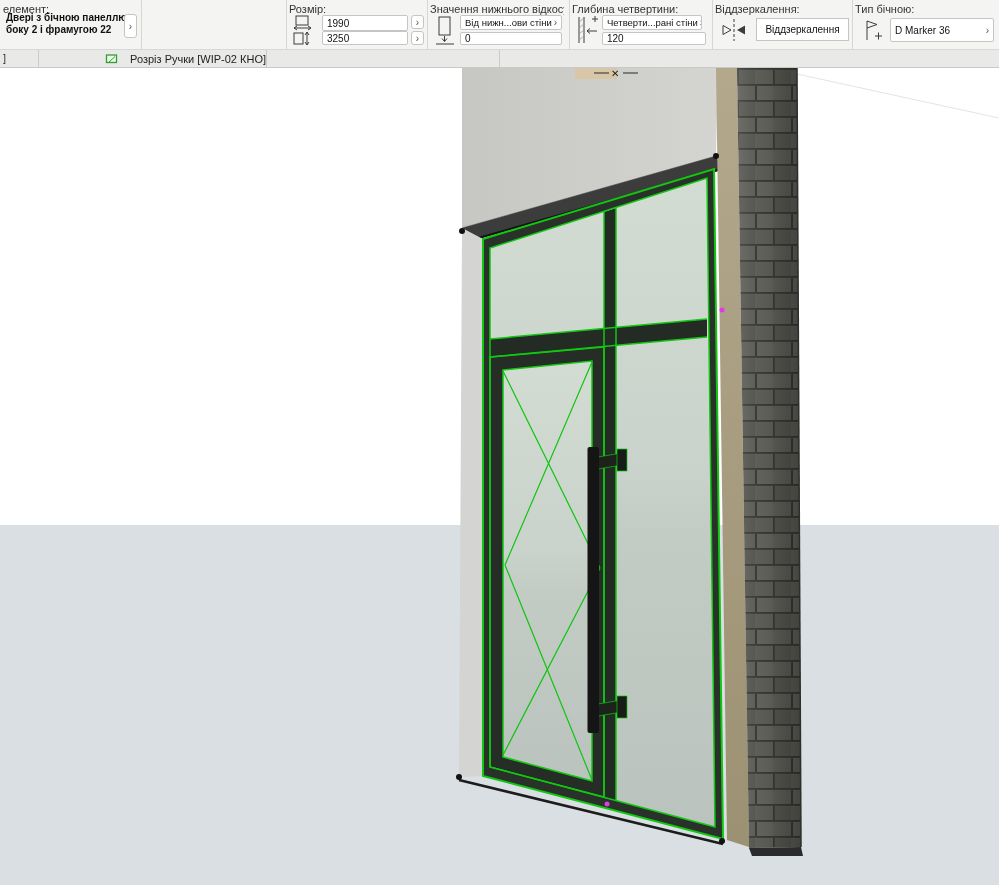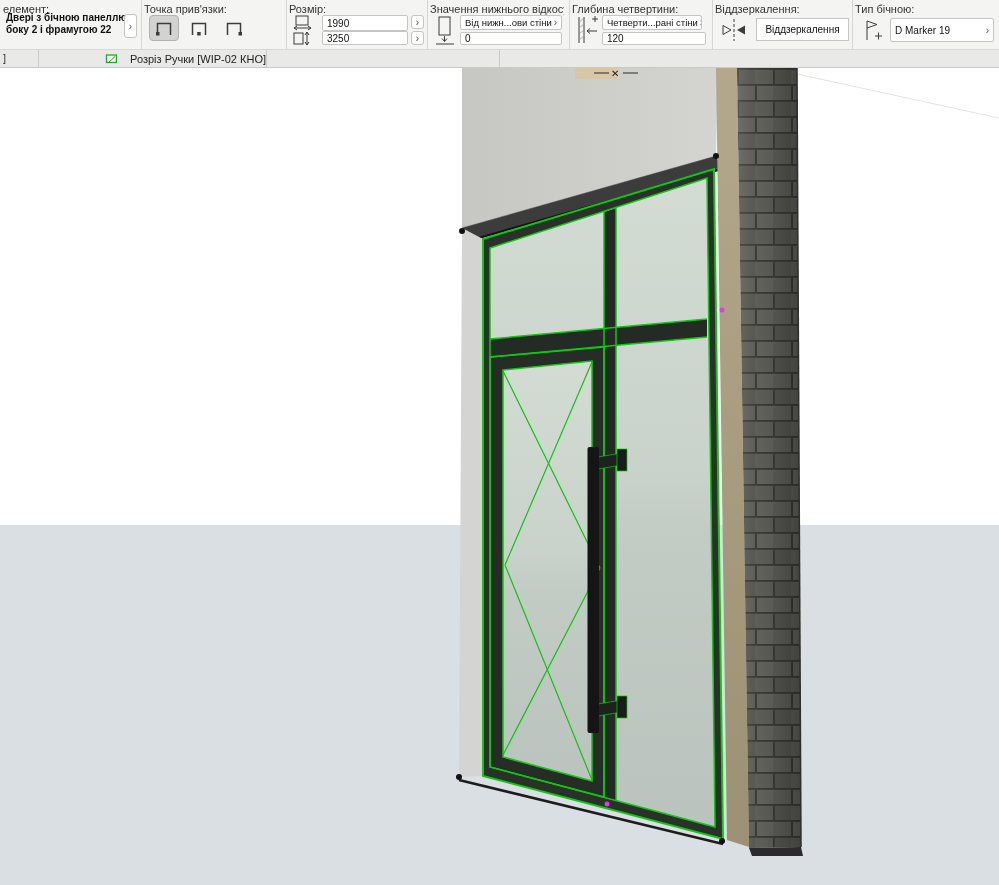--- a/index.html
+++ b/index.html
@@ -50,41 +50,20 @@
   <div class="tb-section" style="left:0;width:141px">
     <div class="tb-label">елемент:</div>
     <div class="elname">
       <div>Двері з бічною панеллю з</div>
       <div>боку 2 і фрамугою 22</div>
     </div>
     <div class="chevbtn" style="left:124px;top:14px;width:13px;height:24px">›</div>
   </div>
   <div class="tb-sep" style="left:141px"></div>
 
-  <div class="tb-section" style="left:141px;width:145px">
-    <div class="tb-label">Точка прив'язки:</div>
-    <div class="anchorbtn sel" style="left:8px;top:15px">
-      <svg width="20" height="17" viewBox="0 0 20 17">
-        <path d="M3.5 15 V3.5 H16.5 V15" fill="none" stroke="#3c3c3c" stroke-width="1.5"></path>
-        <rect x="2" y="12" width="3.5" height="3.5" fill="#3c3c3c"></rect>
-      </svg>
-    </div>
-    <div class="anchorbtn" style="left:43px;top:15px">
-      <svg width="20" height="17" viewBox="0 0 20 17">
-        <path d="M3.5 15 V3.5 H16.5 V15" fill="none" stroke="#3c3c3c" stroke-width="1.5"></path>
-        <rect x="8.2" y="12" width="3.5" height="3.5" fill="#3c3c3c"></rect>
-      </svg>
-    </div>
-    <div class="anchorbtn" style="left:78px;top:15px">
-      <svg width="20" height="17" viewBox="0 0 20 17">
-        <path d="M3.5 15 V3.5 H16.5 V15" fill="none" stroke="#3c3c3c" stroke-width="1.5"></path>
-        <rect x="14.5" y="12" width="3.5" height="3.5" fill="#3c3c3c"></rect>
-      </svg>
-    </div>
-  </div>
   <div class="tb-sep" style="left:286px"></div>
 
   <div class="tb-section" style="left:286px;width:141px">
     <div class="tb-label">Розмір:</div>
     <svg width="26" height="33" viewBox="0 0 26 33" style="position:absolute;left:5px;top:14px">
       <rect x="5" y="2" width="12" height="9" fill="none" stroke="#3c3c3c"></rect>
       <path d="M3 14 H20 M3 14 l3 -2 M3 14 l3 2 M20 14 l-3 -2 M20 14 l-3 2" stroke="#3c3c3c" fill="none"></path>
       <rect x="3" y="19" width="9" height="11" fill="none" stroke="#3c3c3c"></rect>
       <path d="M16 18 V31 M16 18 l-2 3 M16 18 l2 3 M16 31 l-2 -3 M16 31 l2 -3" stroke="#3c3c3c" fill="none"></path>
     </svg>
@@ -136,21 +115,21 @@
   </div>
   <div class="tb-sep" style="left:852px"></div>
 
   <div class="tb-section" style="left:852px;width:147px">
     <div class="tb-label">Тип бічною:</div>
     <svg width="28" height="26" viewBox="0 0 28 26" style="position:absolute;left:6px;top:17px">
       <path d="M9 23 V4 M9 4 l10 3.5 -10 3.5" fill="none" stroke="#3c3c3c"></path>
       <path d="M17 19 h7 M20.5 15.5 v7" stroke="#3c3c3c"></path>
     </svg>
     <div class="field dropdown" style="left:38px;top:18px;width:104px;height:24px;font-size:10px">
-      <span>D Marker 19</span>
+      <span>D Marker 36</span>
       <span class="chev">›</span>
     </div>
   </div>
 </div>
 
 <div class="tabbar">
   <div class="tabfrag">]</div>
   <div class="tabsep" style="left:38px"></div>
 
   <div class="tab" style="left:38px;width:228px">

